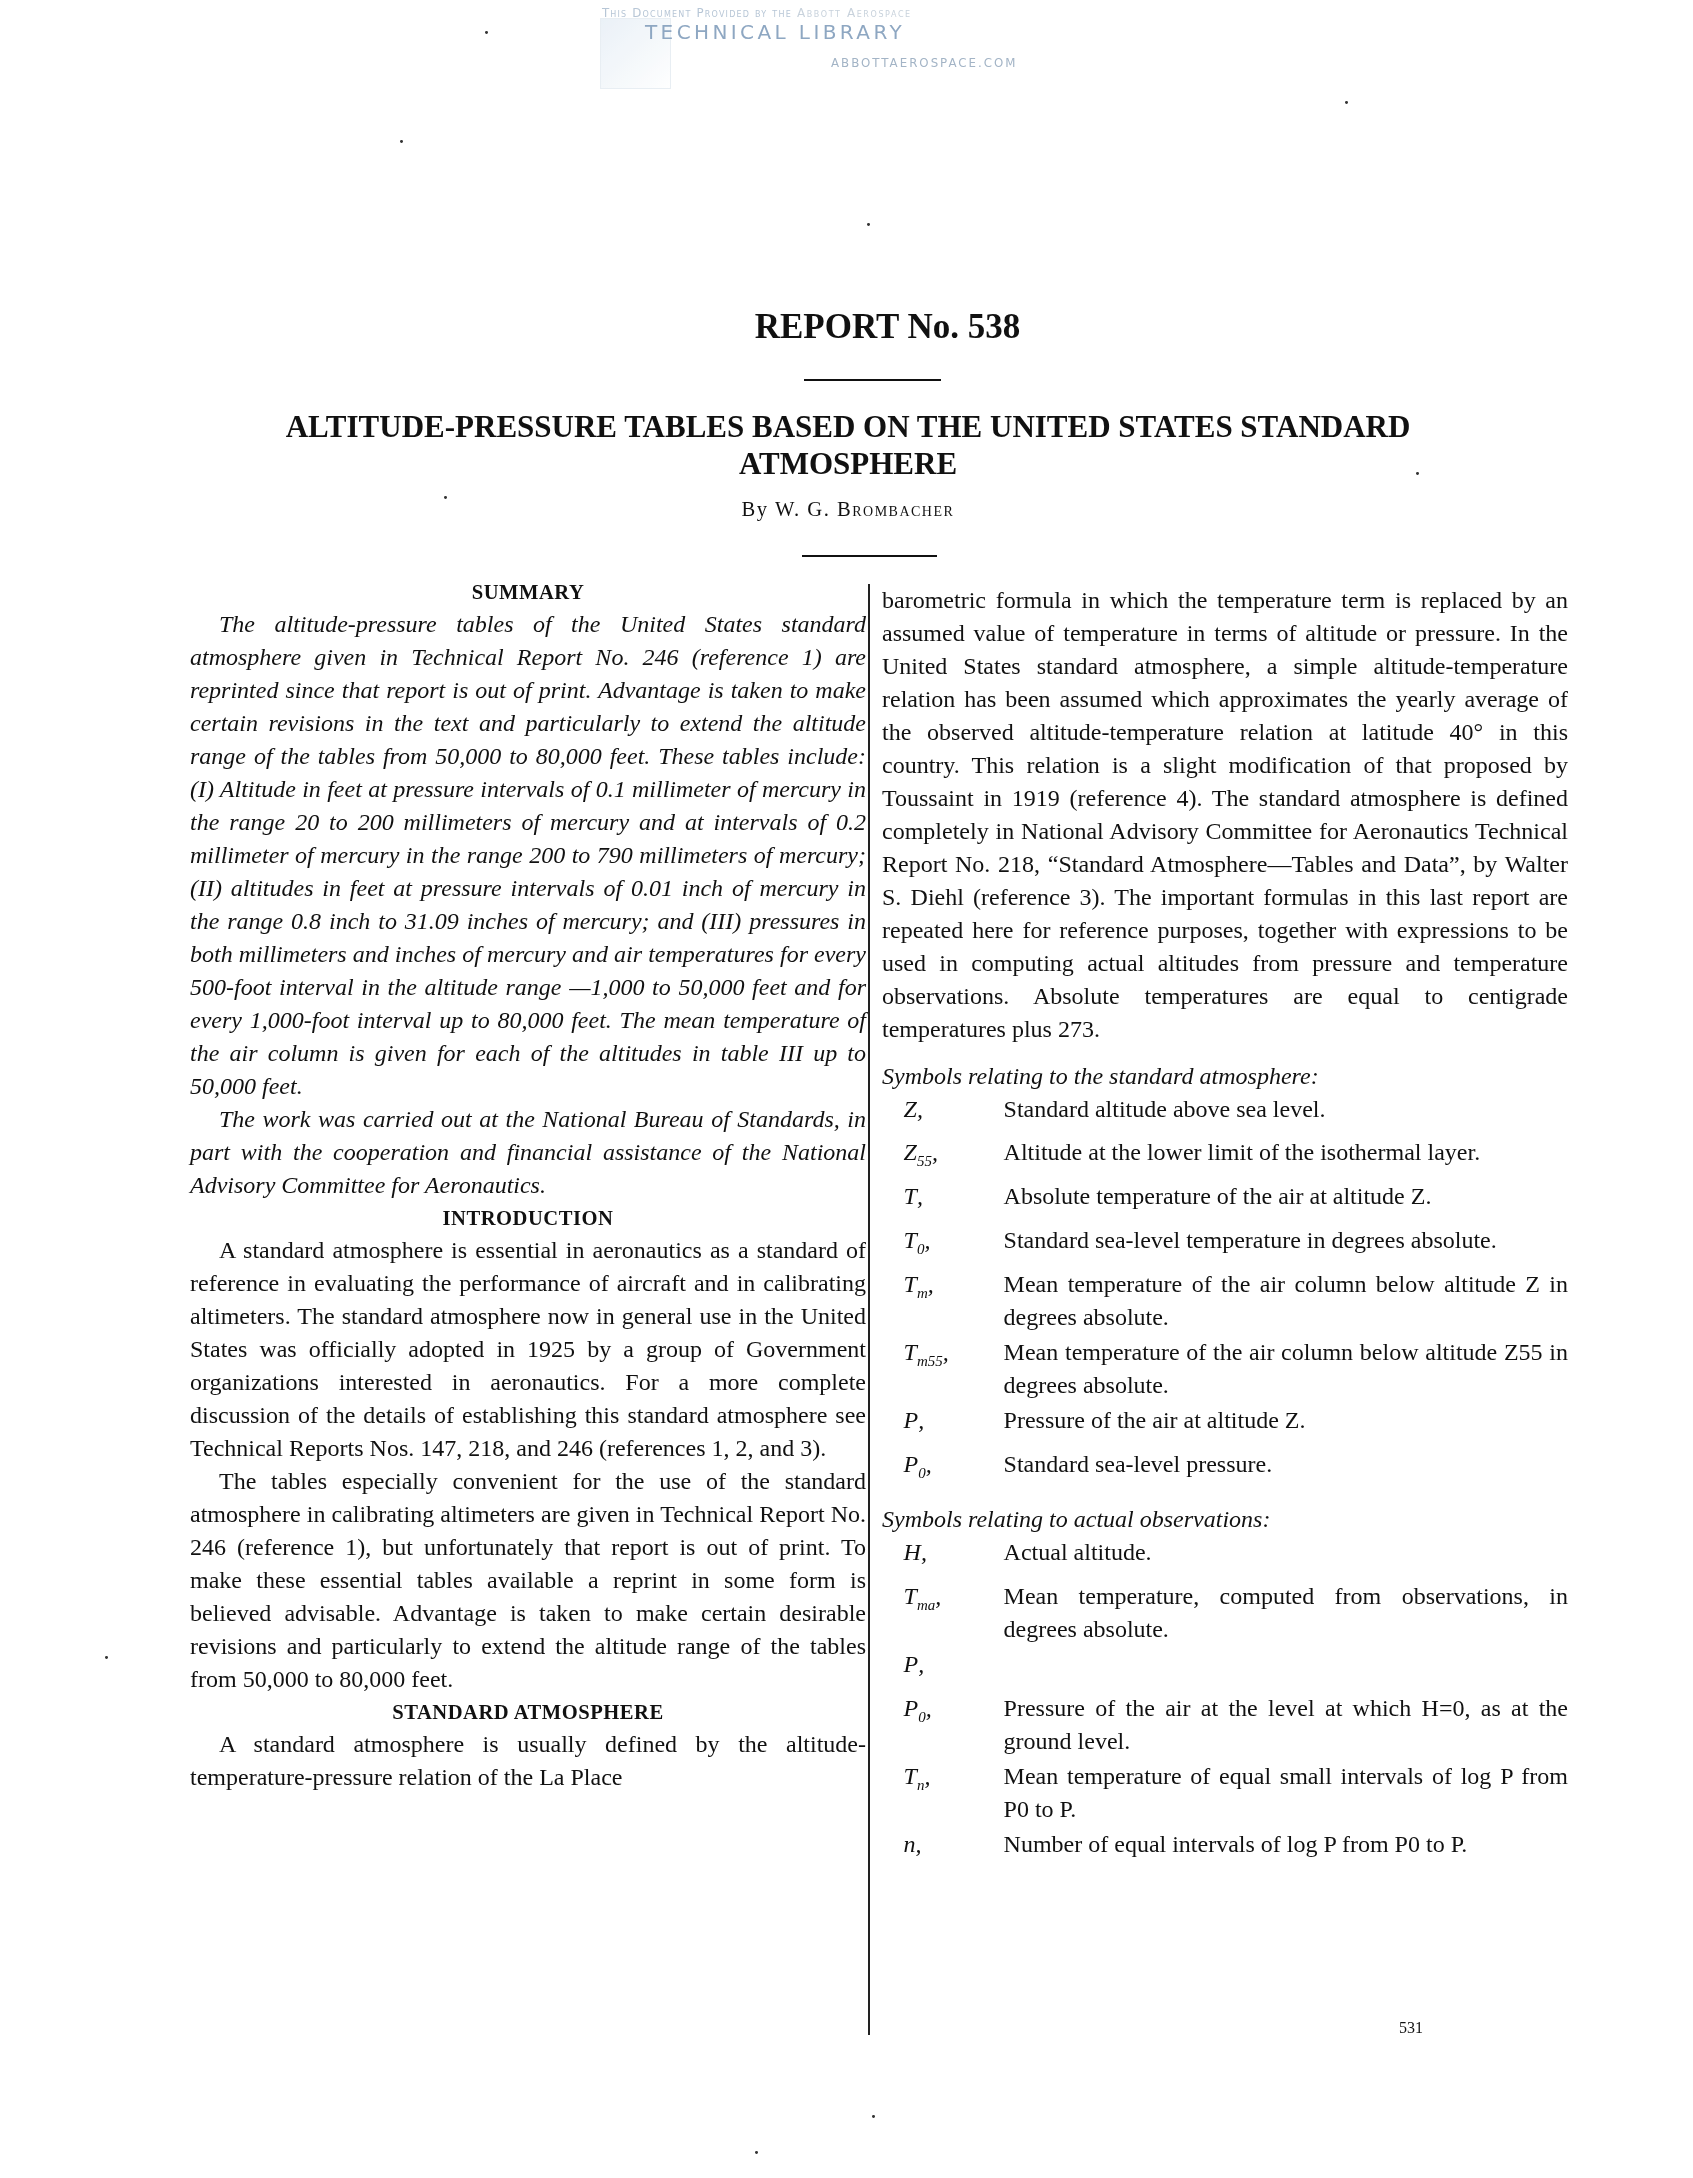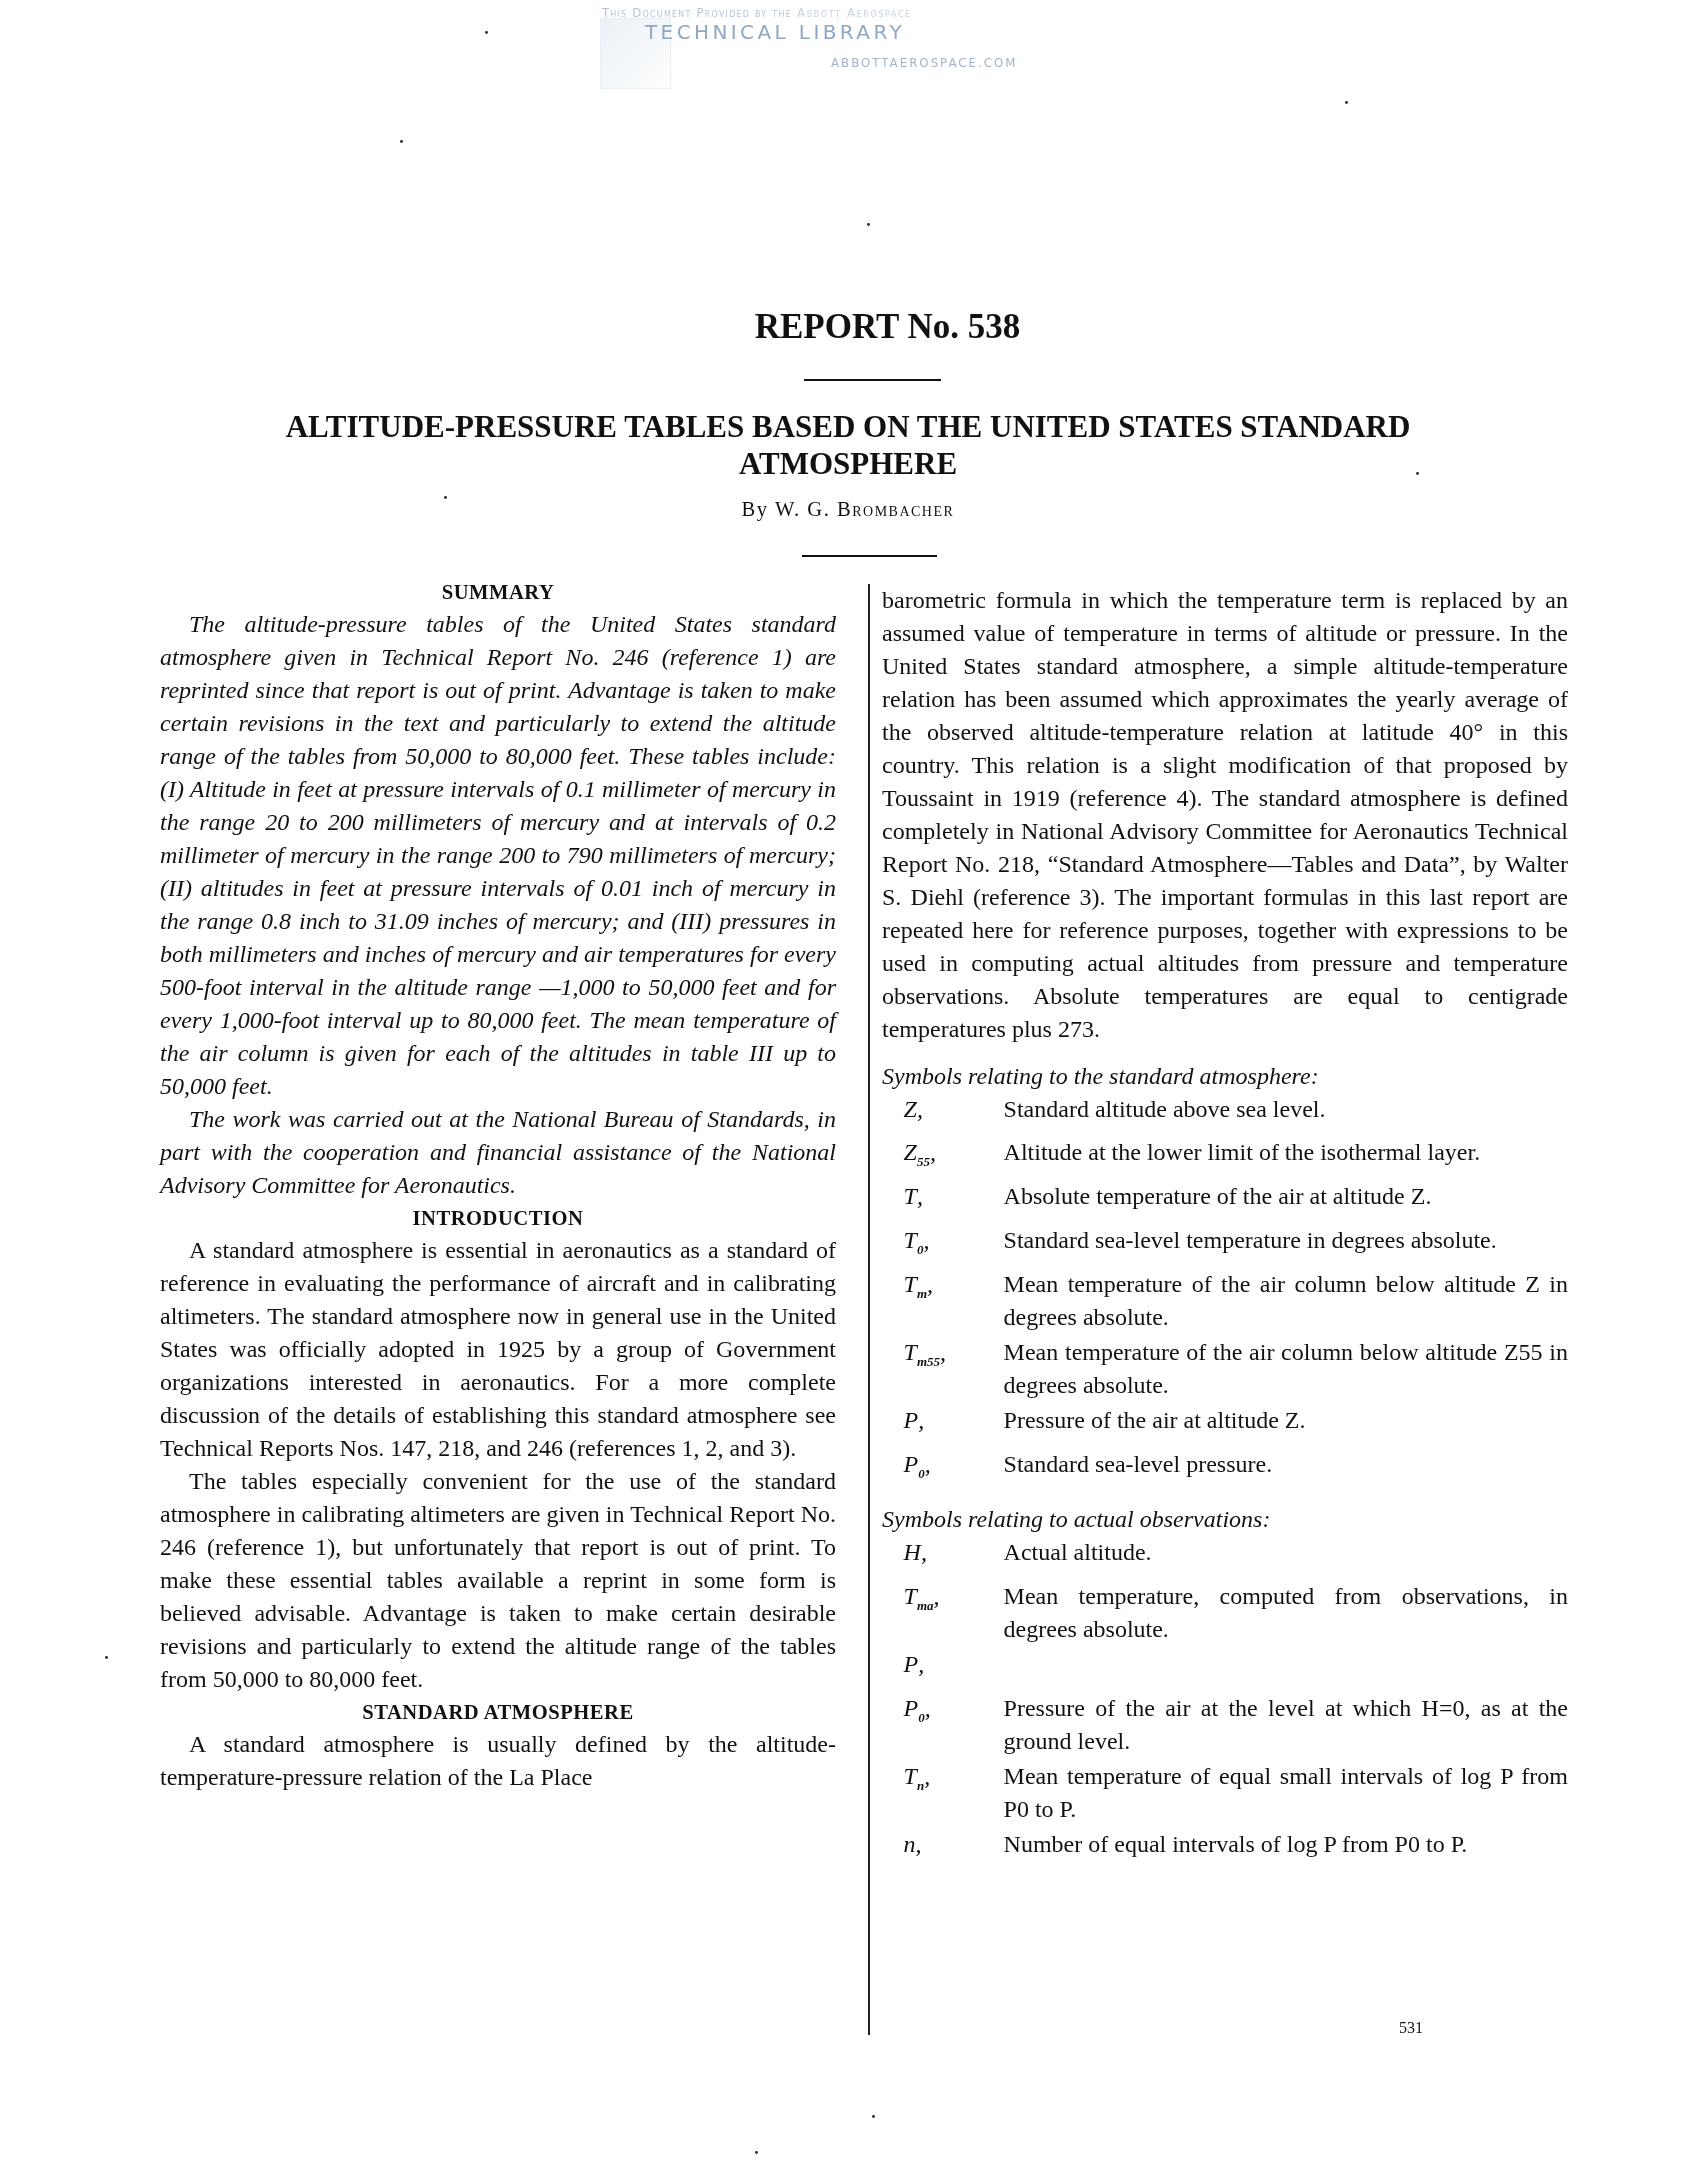--- a/index.html
+++ b/index.html
@@ -23,34 +23,34 @@
   .rule { position: absolute; height: 2px; background: #111; }
   .rule1 { left: 804px; top: 379px; width: 137px; }
   .rule2 { left: 802px; top: 555px; width: 135px; }
   .title { position: absolute; left: 167px; width: 1362px; top: 408px; text-align: center;
            font-size: 31px; font-weight: bold; line-height: 37px; }
   .byline { position: absolute; left: 167px; width: 1362px; top: 498px; text-align: center;
             font-size: 20.6px; letter-spacing: 1.5px; }
   .byline .sc { font-variant: small-caps; }
 
   .col { position: absolute; font-size: 24px; line-height: 33px; text-align: justify; }
-  .col-left { left: 160px; top: 576px; width: 676px; }
+  .col-left { left: 190px; top: 576px; width: 676px; }
   .col-right { left: 882px; top: 584px; width: 686px; }
   .divider { position: absolute; left: 868px; top: 584px; width: 2px; height: 1451px; background: #222; }
 
   .heading { text-align: center; font-weight: bold; font-size: 20.6px; letter-spacing: 0.5px;
              margin: 0; line-height: 32px; }
   p { margin: 0; text-indent: 29px; }
   p.noindent { text-indent: 0; }
   .italic { font-style: italic; }
   .symhead { font-style: italic; margin-top: 13.7px; text-indent: 0; }
   .sym { display: flex; margin: 0 0 2px 0; }
   .sym .s { width: 100px; padding-left: 21.6px; font-style: italic; flex: none; }
   .sym .d { flex: 1; text-align: justify; }
-  sub { font-size: 13px; font-weight: bold; }
+  sub { font-size: 15px; }
   .page-num { position: absolute; left: 1399px; top: 2019px; font-size: 16px; }
 
   .speck { position: absolute; width: 2.9px; height: 2.9px; background: #333; border-radius: 50%; }
 </style>
 </head>
 <body>
 
 <div class="watermark">
   <div class="wm-box"></div>
   <div class="wm-line1">

